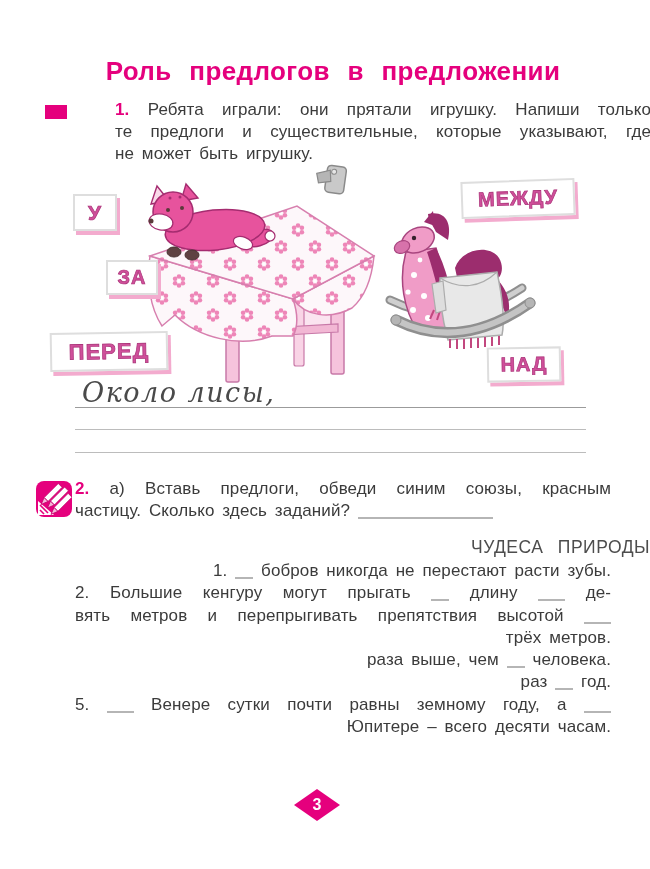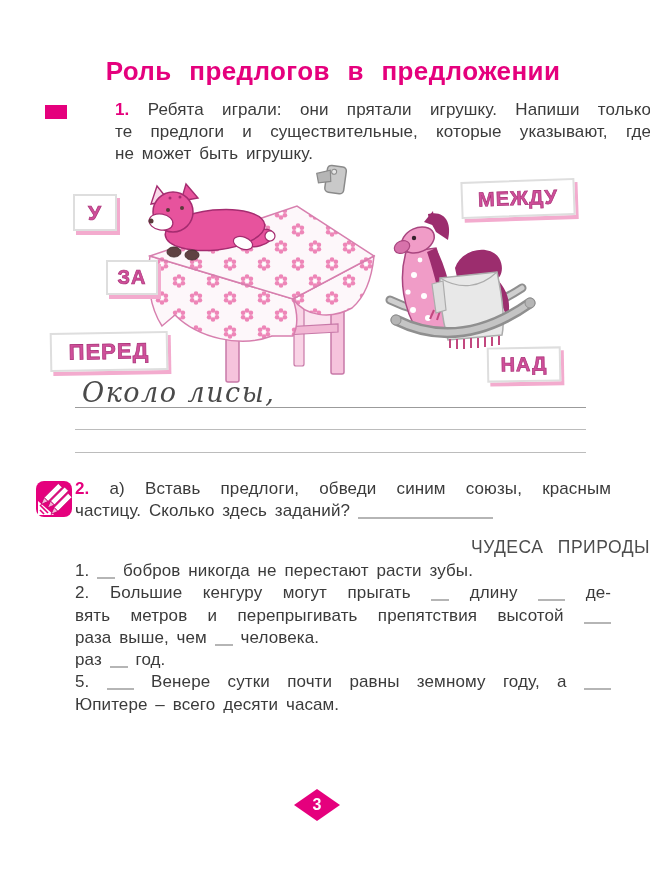--- a/index.html
+++ b/index.html
@@ -23,21 +23,21 @@
   .tag-nad{left:487px;top:347px;width:70px;height:31px;font-size:20px;transform:rotate(-1deg);}
   .hand{position:absolute;left:82px;top:377px;font-family:"DejaVu Serif",serif;font-style:italic;
         font-size:27px;color:#4a4a4a;letter-spacing:1.5px;text-align:right;}
   .wline{position:absolute;left:75px;width:511px;height:0;border-bottom:1.5px solid #9b9b9b;}
   .wl2,.wl3{border-bottom-color:#bcbcbc;}
   .ex2{position:absolute;left:75px;top:478px;width:536px;}
   .ex2icon{position:absolute;left:36px;top:481px;width:36px;height:36px;}
   .heading{position:absolute;top:537px;left:0;width:650px;text-align:right;
            font-size:17.5px;color:#4d4d4d;word-spacing:9px;letter-spacing:.5px;}
   .list{position:absolute;left:75px;top:560px;width:536px;}
-  .list .tline{line-height:22.3px;}
+  .list .tline{line-height:22.3px;text-align:right;}
   .pagenum{position:absolute;left:294px;top:789px;width:46px;height:32px;background:#e5007d;
            clip-path:polygon(50% 0,100% 50%,50% 100%,0 50%);
            display:flex;align-items:center;justify-content:center;
            color:#fff;font-weight:bold;font-size:16px;}
   svg{display:block;}
   .illus{position:absolute;left:0;top:160px;}
 </style>
 </head>
 <body>
 
@@ -179,20 +179,21 @@
     <div class="tline jl"><span class="num">2.</span> <span>а) Вставь предлоги, обведи синим союзы, красным</span></div>
     <div class="tline">частицу. Сколько здесь заданий? <span class="blank" style="width:135px"></span></div>
   </div>
 
   <div class="heading">ЧУДЕСА ПРИРОДЫ</div>
 
   <div class="list">
     <div class="tline">1. <span class="blank" style="width:18px"></span> бобров никогда не перестают расти зубы.</div>
     <div class="tline jl">2. Большие кенгуру могут прыгать <span class="blank" style="width:18px"></span> длину <span class="blank" style="width:27px"></span> де-</div>
     <div class="tline jl">вять метров и перепрыгивать препятствия высотой <span class="blank" style="width:27px"></span></div>
+    <div class="tline">трёх метров.</div>
     <div class="tline">раза выше, чем <span class="blank" style="width:18px"></span> человека.</div>
     <div class="tline">раз <span class="blank" style="width:18px"></span> год.</div>
     <div class="tline jl">5. <span class="blank" style="width:27px"></span> Венере сутки почти равны земному году, а <span class="blank" style="width:27px"></span></div>
     <div class="tline">Юпитере – всего десяти часам.</div>
   </div>
 
   <div class="pagenum">
     <span>3</span>
   </div>
 

